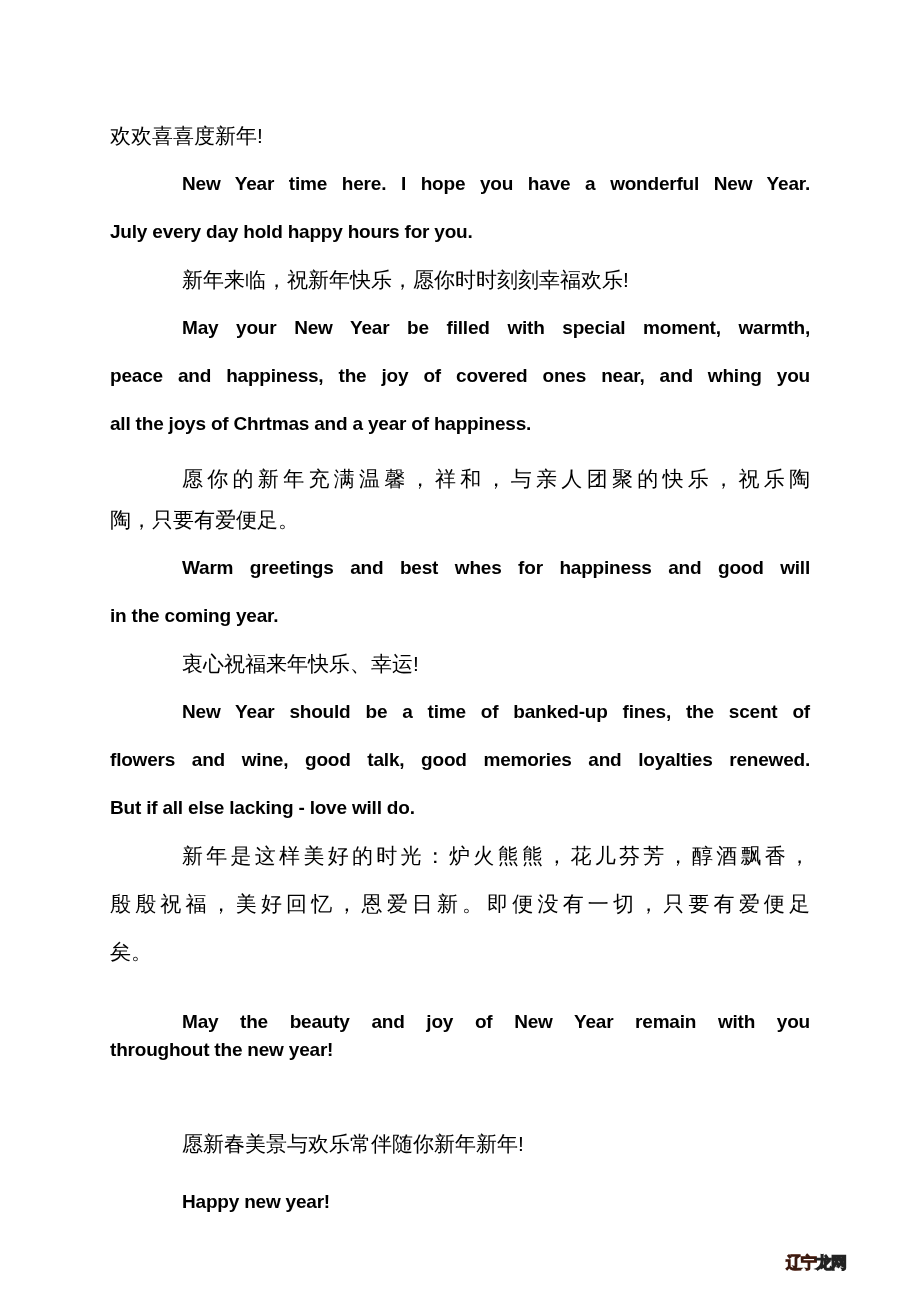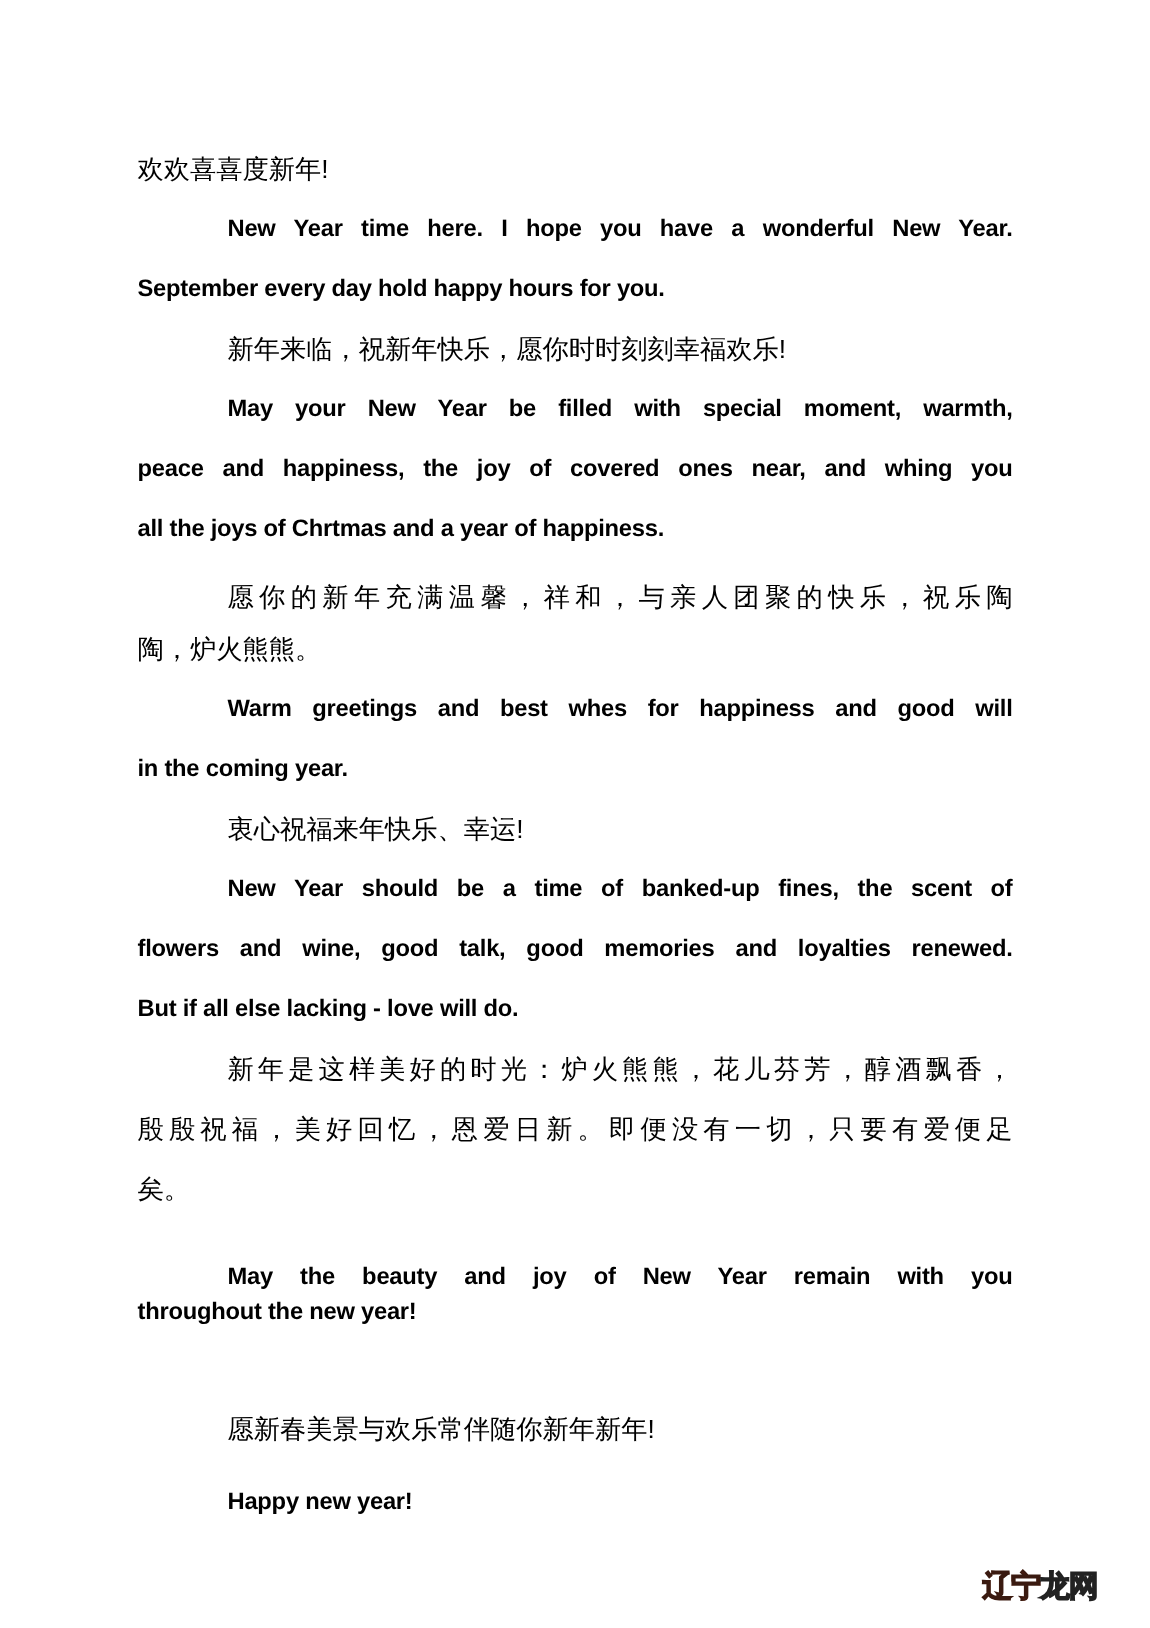--- a/index.html
+++ b/index.html
@@ -41,48 +41,48 @@
     .line.justify {
       width: 700px;
       text-align: justify;
       text-align-last: justify;
     }
     .line.indent.justify { width: 628px; }
     .watermark {
       position: absolute;
       left: 786px;
       top: 1253px;
-      font-size: 24px;
+      font-size: 16px;
       font-weight: bold;
       letter-spacing: -1px;
       white-space: nowrap;
     }
     .wm-red {
       color: #ff3a00;
       -webkit-text-stroke: 1px #3a1a10;
       text-shadow: 0 0 2px #fff;
     }
     .wm-white {
       color: #ffffff;
       -webkit-text-stroke: 1.2px #222;
     }
   </style>
 </head>
 <body>
 
 <div class="page">
   <div class="line zh" style="top:0px">欢欢喜喜度新年!</div>
   <div class="line indent justify" style="top:48px">New Year time here. I hope you have a wonderful New Year.</div>
-  <div class="line" style="top:96px">September every day hold happy hours for you.</div>
+  <div class="line" style="top:96px">July every day hold happy hours for you.</div>
   <div class="line zh indent" style="top:144px">新年来临，祝新年快乐，愿你时时刻刻幸福欢乐!</div>
   <div class="line indent justify" style="top:192px">May your New Year be filled with special moment, warmth,</div>
   <div class="line justify" style="top:240px">peace and happiness, the joy of covered ones near, and whing you</div>
   <div class="line" style="top:288px">all the joys of Chrtmas and a year of happiness.</div>
   <div class="line zh indent justify" style="top:343px">愿你的新年充满温馨，祥和，与亲人团聚的快乐，祝乐陶</div>
-  <div class="line zh" style="top:384px">陶，炉火熊熊。</div>
+  <div class="line zh" style="top:384px">陶，只要有爱便足。</div>
   <div class="line indent justify" style="top:432px">Warm greetings and best whes for happiness and good will</div>
   <div class="line" style="top:480px">in the coming year.</div>
   <div class="line zh indent" style="top:528px">衷心祝福来年快乐、幸运!</div>
   <div class="line indent justify" style="top:576px">New Year should be a time of banked-up fines, the scent of</div>
   <div class="line justify" style="top:624px">flowers and wine, good talk, good memories and loyalties renewed.</div>
   <div class="line" style="top:672px">But if all else lacking - love will do.</div>
   <div class="line zh indent justify" style="top:720px">新年是这样美好的时光：炉火熊熊，花儿芬芳，醇酒飘香，</div>
   <div class="line zh justify" style="top:768px">殷殷祝福，美好回忆，恩爱日新。即便没有一切，只要有爱便足</div>
   <div class="line zh" style="top:816px">矣。</div>
   <div class="line indent justify" style="top:886px">May the beauty and joy of New Year remain with you</div>

